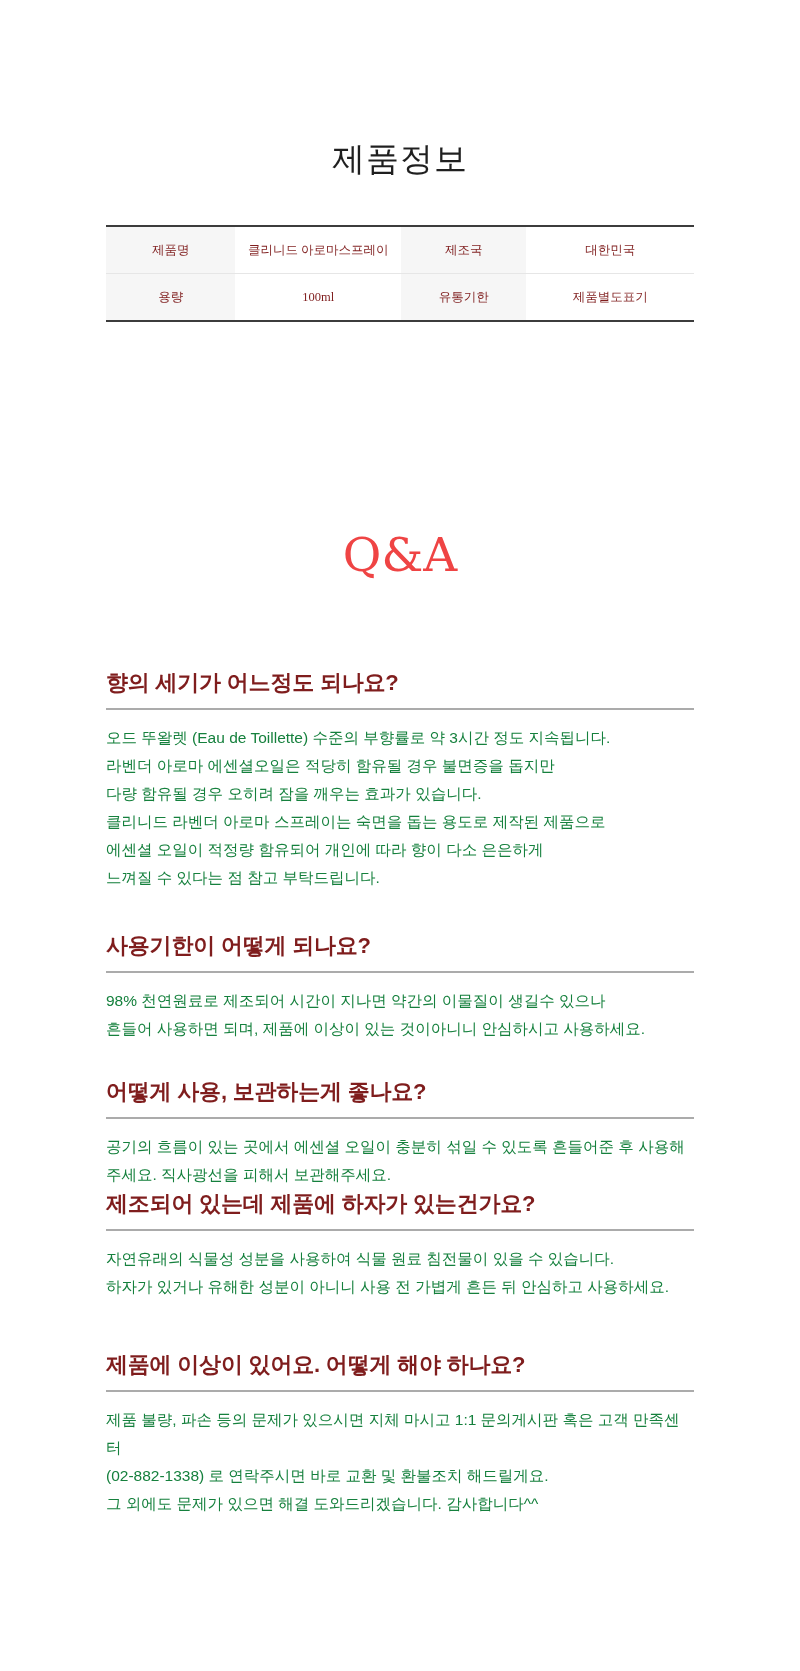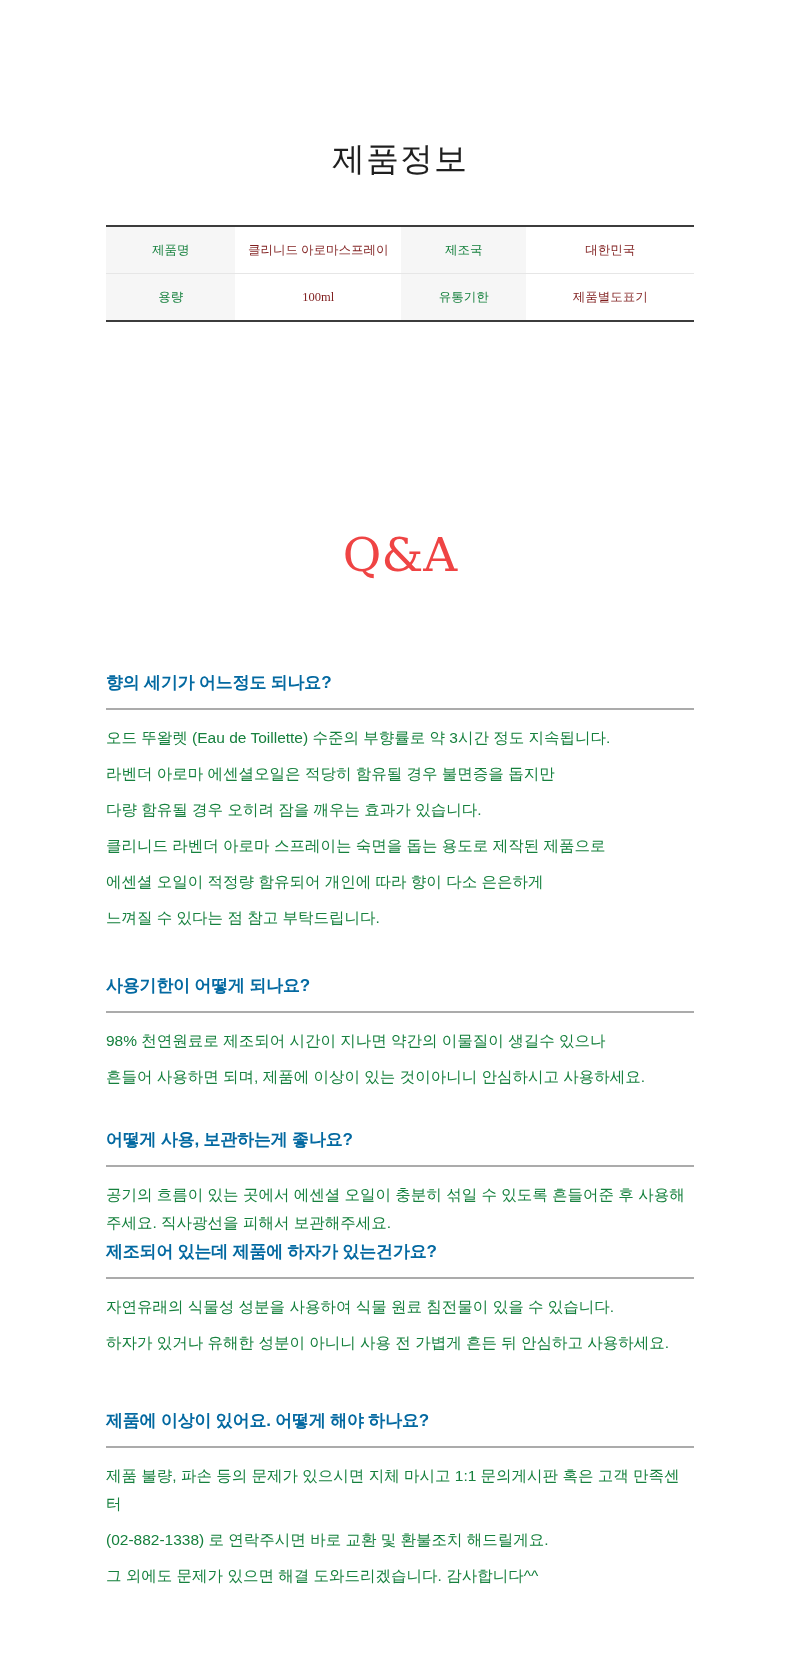--- a/index.html
+++ b/index.html
@@ -18,39 +18,39 @@
   table.spec-table {
     width:100%; border-collapse:collapse; table-layout:fixed;
     border-top:2px solid #3c3c3c; border-bottom:2px solid #3c3c3c;
   }
   .spec-table th, .spec-table td {
     height:46px; padding:0 6px;
     font-size:12.5px; font-weight:400; text-align:center; vertical-align:middle;
     overflow:hidden; white-space:nowrap;
   }
   .spec-table tr + tr th, .spec-table tr + tr td { border-top:1px solid #e6e6e6; }
-  .spec-table th { background:#f6f6f6; color:#15803d; }
+  .spec-table th { background:#f6f6f6; color:#7f1d1d; }
   .spec-table td { background:#ffffff; color:#7f1d1d;font-family:Liberation Serif, serif; }
 
   
   .qa-title {
     margin:206px 0 0; text-align:center;
     font-family:"DejaVu Serif","Liberation Serif",serif;
     font-size:47px; font-weight:400; line-height:54px; color:#ef4444;
   }
 
   
   .content { padding:0 40px; }
   .qa-section h3 {
-    margin:0; font-size:17px; font-weight:700;
-    line-height:26px; color:#0369a1; letter-spacing:-0.2px;
+    margin:0; font-size:22px; font-weight:700;
+    line-height:26px; color:#7f1d1d; letter-spacing:-0.2px;
   }
   .qa-divider { height:2px; background:#ababab; margin-top:12px; }
   p.line { margin:14px 0 0; font-size:15.5px; line-height:28px; color:#15803d; word-break:break-all; }
-  p.line + p.line { margin-top:8px; }
+  p.line + p.line { margin-top:0; }
   .gap-after { margin-bottom:28px; }
   .purple { color:#8a6fdc; }
 
   .ms1 { margin-top:88px; }
   .ms2 { margin-top:41px; }
   .ms3 { margin-top:36px; }
   .ms4 { margin-top:2px; }
   .ms5 { margin-top:51px; }
 </style>
 </head>

